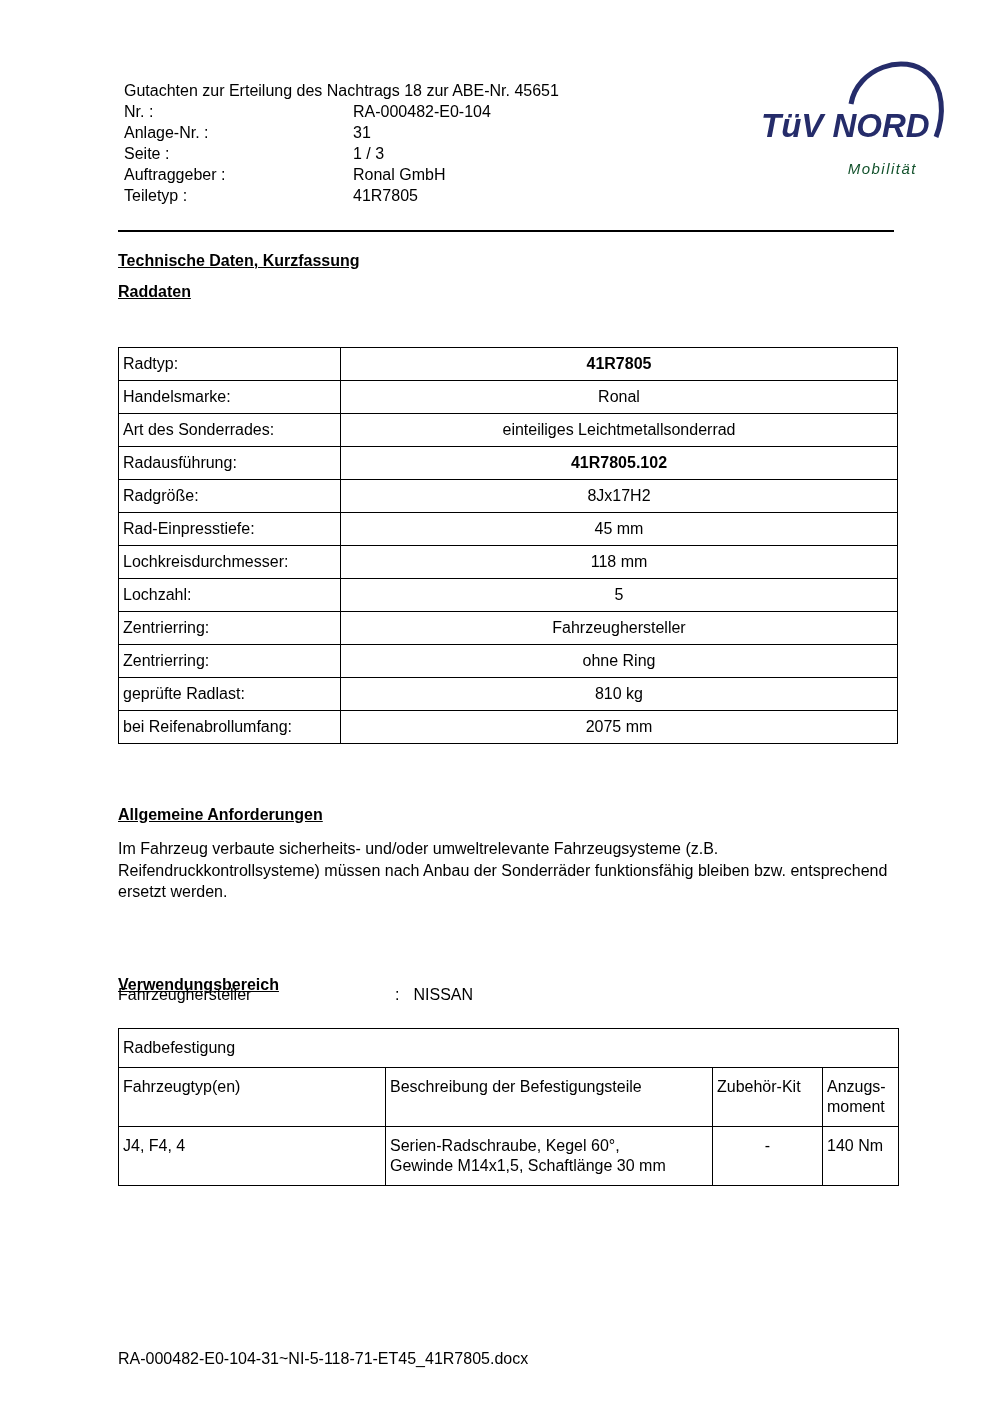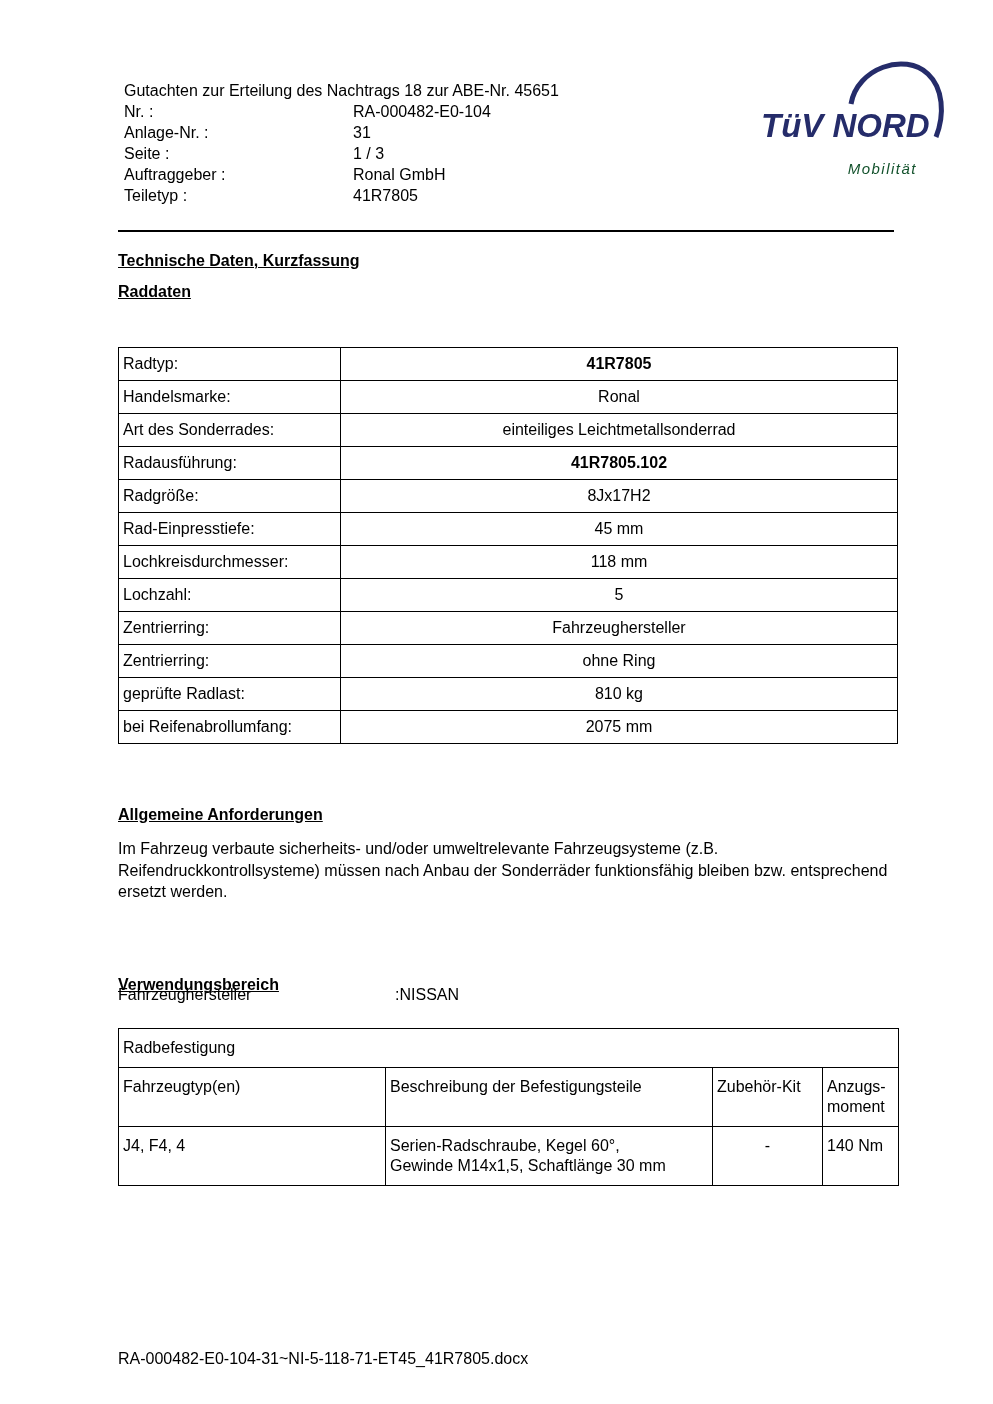--- a/index.html
+++ b/index.html
@@ -56,21 +56,21 @@
   .raddaten-table .lbl { text-align: left; }
   .raddaten-table .val { text-align: center; }
   .bold { font-weight: bold; }
 
   
   .para { position: absolute; left: 118px; top: 838px; width: 784px; line-height: 21.5px; }
 
   
   .hersteller-row { position: absolute; left: 118px; top: 986px; white-space: nowrap; }
   .hersteller-label { display: inline-block; width: 277px; }
-  .hersteller-value { margin-left: 0; }
+  .hersteller-value { margin-left: 14px; }
 
   
   .bef-table {
     position: absolute; left: 118px; top: 1028px; width: 780px;
     border-collapse: collapse; table-layout: fixed;
   }
   .bef-table td {
     border: 1px solid #000;
     box-sizing: border-box;
     padding: 9px 4px;

